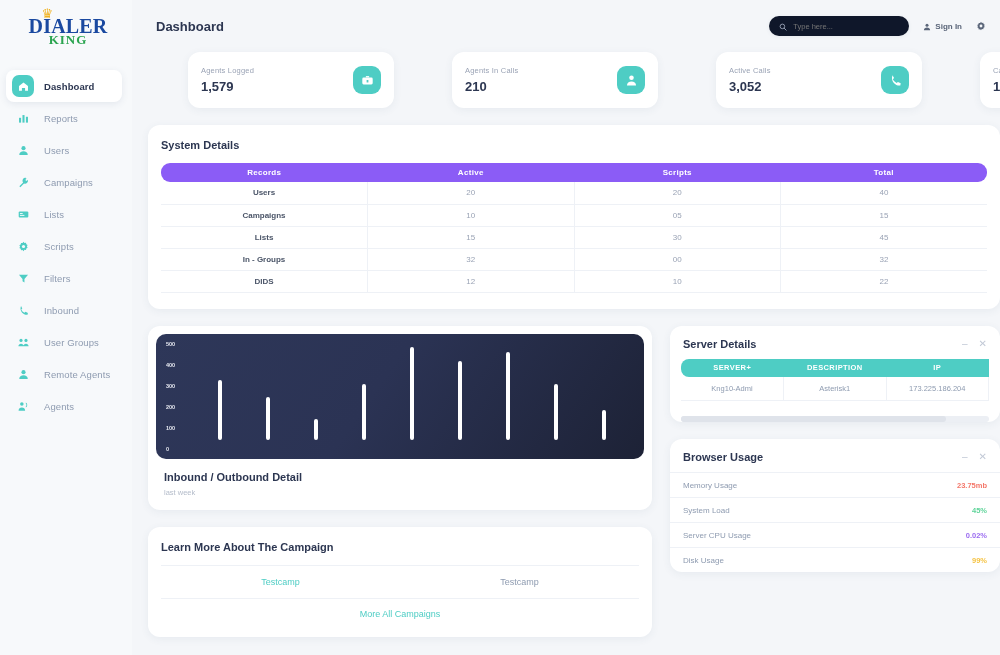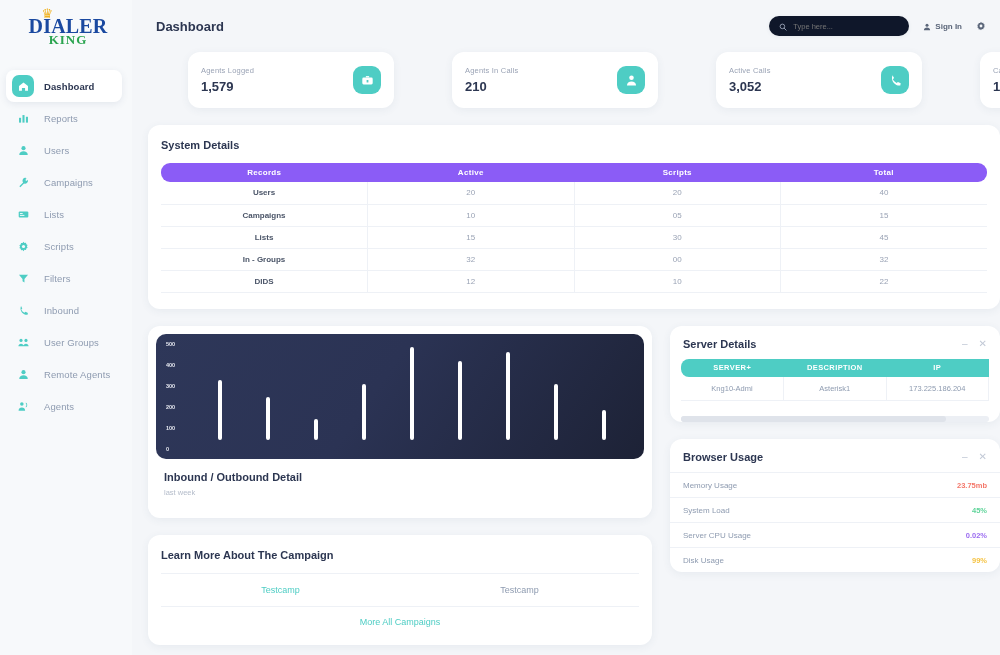--- a/index.html
+++ b/index.html
@@ -130,21 +130,21 @@
   }
   table.sys tbody td:last-child { border-right: none; }
   table.sys tbody td.rec { color: #4b5568; font-weight: bold; }
   table.sys tbody td.num { color: #9aa3b5; }
 
   
   .bottom { display: flex; gap: 18px; margin-top: 17px; }
   .col-left { width: 504px; flex: 0 0 504px; }
   .col-right { width: 330px; flex: 0 0 330px; }
 
-  .chart-panel { padding: 8px 8px 8px 8px; }
+  .chart-panel { padding: 8px 8px 0 8px; }
   .chart-box {
     background: linear-gradient(125deg, #2e3759 0%, #2b3354 45%, #1d2236 100%);
     border-radius: 10px; height: 125px; position: relative;
     padding: 10px 12px 10px 10px;
   }
   .chart-inner { position: relative; width: 100%; height: 100%; }
   .y-axis {
     position: absolute; left: 0; top: 0; bottom: 0; width: 24px;
   }
   .y-tick {

